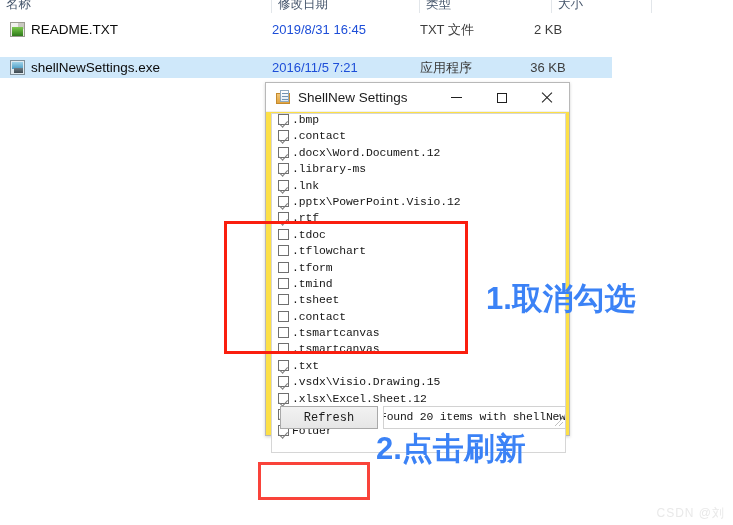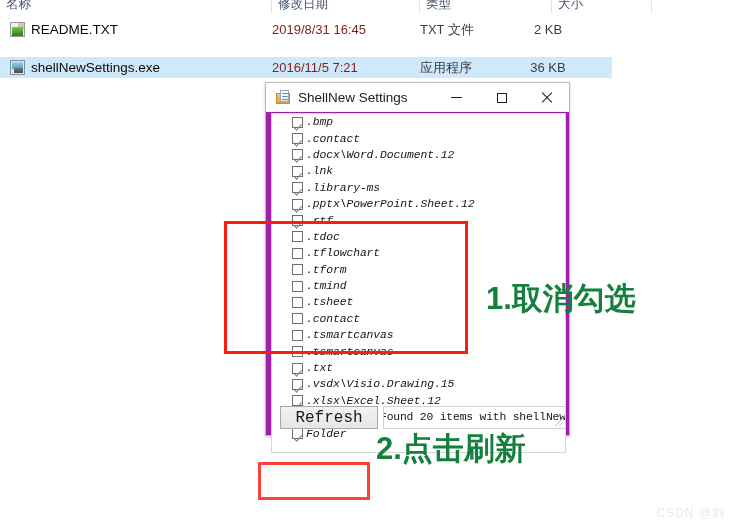--- a/index.html
+++ b/index.html
@@ -36,21 +36,21 @@
   .ex-row.r1 { top: 19px; background: transparent; }
   .ex-row.r2 { top: 40px; background: #cfe8fa; margin-top: 17px; }
 
   .ex-icon { position: absolute; left: 10px; top: 3px; width: 15px; height: 15px; }
   .ex-name {
     position: absolute; left: 31px; top: 0; height: 21px; line-height: 21px;
     font-size: 13.5px; color: #0b0b0b; white-space: nowrap;
   }
   .ex-date {
     position: absolute; left: 272px; top: 0; height: 21px; line-height: 21px;
-    font-size: 13px; color: #7f1d1d; white-space: nowrap;
+    font-size: 13px; color: #1d4ed8; white-space: nowrap;
   }
   .ex-type {
     position: absolute; left: 420px; top: 0; height: 21px; line-height: 21px;
     font-size: 13px; color: #3d3d3d; white-space: nowrap;
   }
   .ex-size {
     position: absolute; left: 492px; top: 0; width: 112px; height: 21px; line-height: 21px;
     font-size: 13px; color: #3d3d3d; text-align: center; white-space: nowrap;
   }
 
@@ -70,21 +70,21 @@
     background: linear-gradient(180deg,#9fd2e8 0%, #4a9cc4 100%);
   }
   .ico-exe::after {
     content:""; position:absolute; left:3px; bottom:1px; width:9px; height:5px;
     background: linear-gradient(180deg,#6f7d86 0%, #3d4950 100%);
   }
 
   
   .dialog {
     position: absolute; left: 265px; top: 82px; width: 305px; height: 354px;
-    background: #a21caf;
+    background: #fde047;
     border: 1px solid #b8b8b8;
     box-shadow: 0 1px 3px rgba(0,0,0,.18);
   }
   .titlebar {
     position: relative; height: 29px; background: #ffffff;
     border-bottom: 1px solid #efefef;
   }
   .title-icon {
     position: absolute; left: 10px; top: 7px; width: 15px; height: 15px;
   }
@@ -122,23 +122,22 @@
   }
   .gl-close::before { transform: rotate(45deg); }
   .gl-close::after  { transform: rotate(-45deg); }
 
   .listbox {
     position: absolute; left: 5px; top: 30px; width: 295px; height: 340px;
     background: #ffffff; border: 1px solid #d6d6d6;
     overflow: hidden;
   }
   .litem {
-    position: relative; height: 16.4px; display: flex; align-items: center;
-    padding-left: 20px;
-    font-style: italic;
+    position: relative; height: 16.4px; display: flex; align-items: flex-start;
+    padding-left: 6px;
   }
   .cbox {
     width: 11px; height: 11px; background: #fff;
     border: 1px solid #6f6f6f; position: relative; flex: 0 0 auto;
     margin-right: 3px;
   }
   .cbox.on::after {
     content:""; position:absolute; left:2px; top:4px; width:4px; height:7px;
     border: solid #7d7d7d; border-width: 0 1.4px 1.4px 0;
     transform: rotate(42deg);
@@ -149,21 +148,21 @@
   }
 
   .bottombar {
     position: absolute; left: 0; bottom: 0; width: 303px; height: 34px;
   }
   .refresh-btn {
     position: absolute; left: 14px; top: 5px; width: 98px; height: 23px;
     background: linear-gradient(180deg,#f2f2f2 0%, #e6e6e6 100%);
     border: 1px solid #a9a9a9;
     font-family: "Liberation Mono", monospace;
-    font-size: 16px; color: #1a1a1a;
+    font-size: 12px; color: #1a1a1a;
     display:flex; align-items:center; justify-content:center;
   }
   .statusfield {
     position: absolute; left: 117px; top: 5px; width: 183px; height: 23px;
     background: #ffffff; border: 1px solid #d2d2d2;
     overflow: hidden;
   }
   .statusfield .stext {
     position: absolute; left: -4px; top: 0; height: 21px; line-height: 21px;
     font-family: "Liberation Mono", monospace;
@@ -177,21 +176,21 @@
   }
 
   
   .redbox {
     position: absolute; border: 3px solid #fa1e0e; background: transparent;
   }
   .redbox.box1 { left: 224px; top: 221px; width: 244px; height: 133px; }
   .redbox.box2 { left: 258px; top: 462px; width: 112px; height: 38px; border-color: #f9433a; }
 
   .anno {
-    position: absolute; color: #15803d; white-space: nowrap;
+    position: absolute; color: #3b82f6; white-space: nowrap;
     font-family: "Liberation Sans", sans-serif; font-weight: 700;
   }
   .anno1 { left: 486px; top: 278px; font-size: 31px; }
   .anno2 { left: 376px; top: 428px; font-size: 31px; }
 
   .watermark {
     position: absolute; right: 8px; bottom: 3px;
     font-size: 12px; color: #e9e9e9; letter-spacing: 1px; white-space: nowrap;
   }
 </style>
@@ -255,29 +254,29 @@
         <div class="litem">
           <span class="cbox on"></span>
           <span class="ltext">.contact</span>
         </div>
         <div class="litem">
           <span class="cbox on"></span>
           <span class="ltext">.docx\Word.Document.12</span>
         </div>
         <div class="litem">
           <span class="cbox on"></span>
+          <span class="ltext">.library-ms</span>
+        </div>
+        <div class="litem">
+          <span class="cbox on"></span>
           <span class="ltext">.lnk</span>
         </div>
         <div class="litem">
           <span class="cbox on"></span>
-          <span class="ltext">.library-ms</span>
-        </div>
-        <div class="litem">
-          <span class="cbox on"></span>
-          <span class="ltext">.pptx\PowerPoint.Sheet.12</span>
+          <span class="ltext">.pptx\PowerPoint.Visio.12</span>
         </div>
         <div class="litem">
           <span class="cbox on"></span>
           <span class="ltext">.rtf</span>
         </div>
         <div class="litem">
           <span class="cbox"></span>
           <span class="ltext">.tdoc</span>
         </div>
         <div class="litem">

